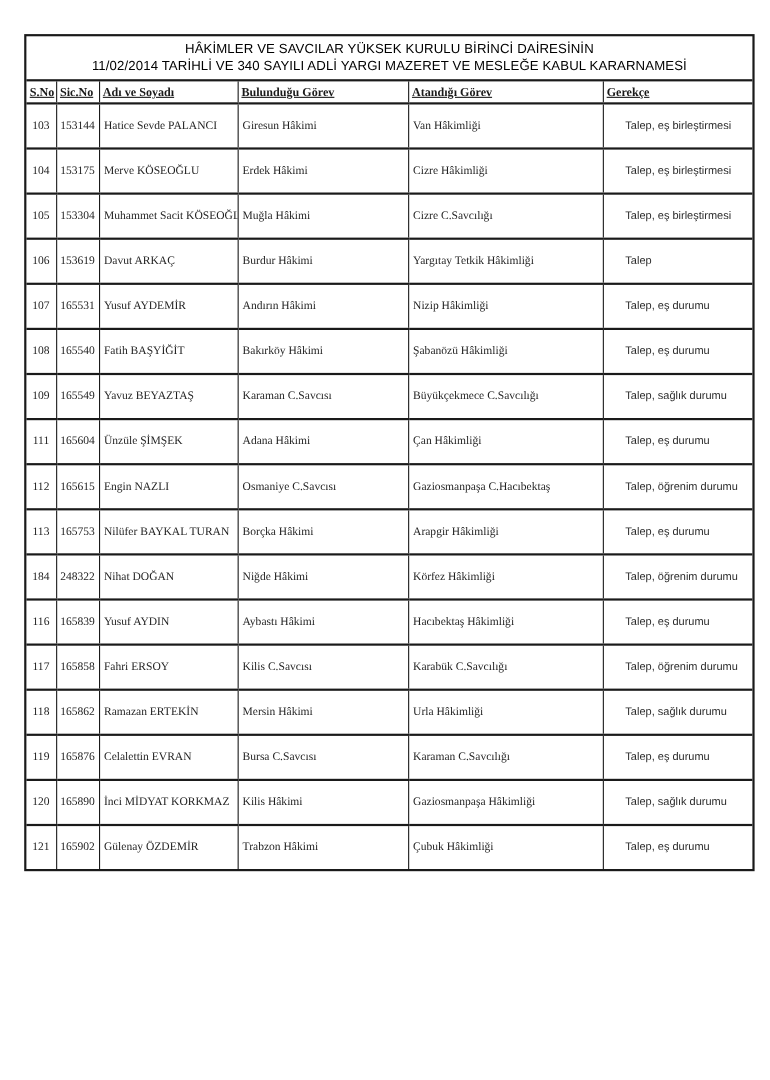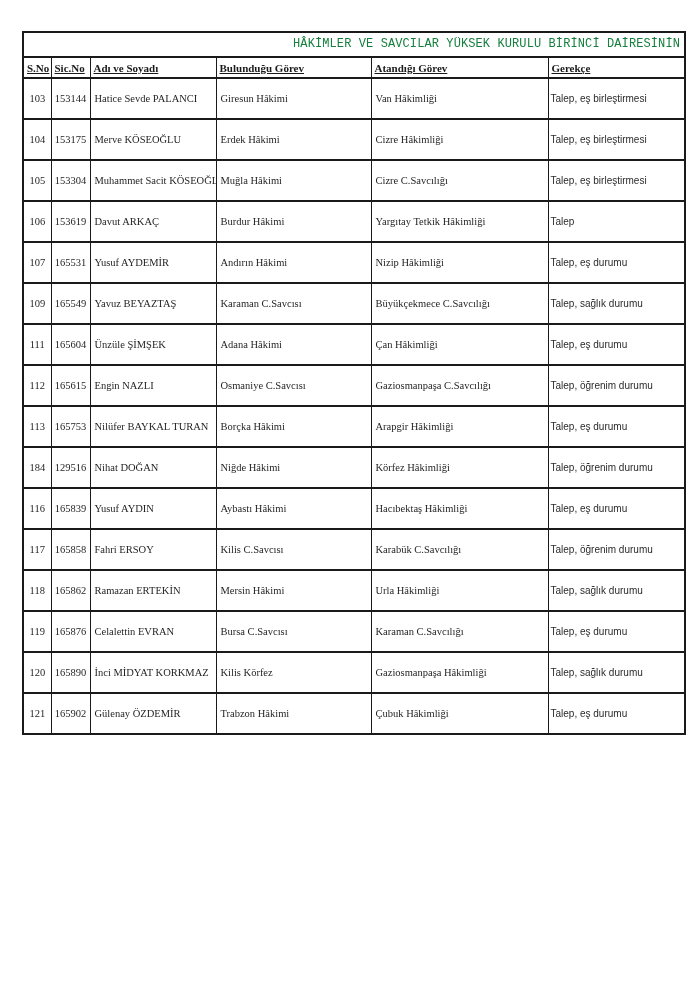--- a/index.html
+++ b/index.html
@@ -19,26 +19,26 @@
     position: absolute;
     left: 22px;
     top: 31px;
     width: 664px;
     border: 2px solid #1a1a1a;
     box-sizing: border-box;
     background: #ffffff;
   }
   .title-box {
     border-bottom: 2px solid #1a1a1a;
-    text-align: right;
+    text-align: center;
     padding: 3px 4px 4px 4px;
-    font-family: Liberation Mono, monospace;
+    font-family: Liberation Sans, sans-serif;
     font-size: 12px;
     line-height: 16px;
-    color: #15803d;
+    color: #000000;
     letter-spacing: 0.1px;
   }
   table.decree {
     width: 100%;
     border-collapse: collapse;
     table-layout: fixed;
   }
   table.decree th, table.decree td {
     border-left: 1px solid #1a1a1a;
     border-top: 2px solid #1a1a1a;
@@ -69,36 +69,37 @@
   }
   table.decree tbody td.c-sno,
   table.decree tbody td.c-sicno {
     text-align: center;
     padding: 14px 1px;
   }
   table.decree tbody td.c-reason {
     font-family: "Liberation Sans", sans-serif;
     font-size: 10px;
     color: #2b2b2b;
-    padding-left: 2px;
+    padding-left: 20px;
   }
   col.w-sno   { width: 27px; }
   col.w-sicno { width: 39px; }
   col.w-name  { width: 126px; }
   col.w-cur   { width: 155px; }
   col.w-asg   { width: 177px; }
   col.w-rsn   { width: 136px; }
 </style>
 </head>
 <body>
 
 <div class="page">
   <div class="doc-table">
     <div class="title-box">
       <div>HÂKİMLER VE SAVCILAR YÜKSEK KURULU BİRİNCİ DAİRESİNİN</div>
+      <div>11/02/2014 TARİHLİ VE 340 SAYILI ADLİ YARGI MAZERET VE MESLEĞE KABUL KARARNAMESİ</div>
     </div>
     <table class="decree">
       <colgroup>
         <col class="w-sno">
           <col class="w-sicno">
           <col class="w-name">
         <col class="w-cur">
           <col class="w-asg">
           <col class="w-rsn">
       </colgroup>
@@ -147,54 +148,62 @@
           </tr>
           <tr>
             <td class="c-sno">107</td>
             <td class="c-sicno">165531</td>
             <td class="c-name">Yusuf AYDEMİR</td>
             <td class="c-cur">Andırın Hâkimi</td>
             <td class="c-asg">Nizip Hâkimliği</td>
             <td class="c-reason">Talep, eş durumu</td>
           </tr>
           <tr>
+            <td class="c-sno">108</td>
+            <td class="c-sicno">165540</td>
+            <td class="c-name">Fatih BAŞYİĞİT</td>
+            <td class="c-cur">Bakırköy Hâkimi</td>
+            <td class="c-asg">Şabanözü Hâkimliği</td>
+            <td class="c-reason">Talep, eş durumu</td>
+          </tr>
+          <tr>
             <td class="c-sno">109</td>
             <td class="c-sicno">165549</td>
             <td class="c-name">Yavuz BEYAZTAŞ</td>
             <td class="c-cur">Karaman C.Savcısı</td>
             <td class="c-asg">Büyükçekmece C.Savcılığı</td>
             <td class="c-reason">Talep, sağlık durumu</td>
           </tr>
           <tr>
             <td class="c-sno">111</td>
             <td class="c-sicno">165604</td>
             <td class="c-name">Ünzüle ŞİMŞEK</td>
             <td class="c-cur">Adana Hâkimi</td>
             <td class="c-asg">Çan Hâkimliği</td>
             <td class="c-reason">Talep, eş durumu</td>
           </tr>
           <tr>
             <td class="c-sno">112</td>
             <td class="c-sicno">165615</td>
             <td class="c-name">Engin NAZLI</td>
             <td class="c-cur">Osmaniye C.Savcısı</td>
-            <td class="c-asg">Gaziosmanpaşa C.Savcılığı</td>
+            <td class="c-asg">Gaziosmanpaşa C.Hacıbektaş</td>
             <td class="c-reason">Talep, öğrenim durumu</td>
           </tr>
           <tr>
             <td class="c-sno">113</td>
             <td class="c-sicno">165753</td>
             <td class="c-name">Nilüfer BAYKAL TURAN</td>
             <td class="c-cur">Borçka Hâkimi</td>
             <td class="c-asg">Arapgir Hâkimliği</td>
             <td class="c-reason">Talep, eş durumu</td>
           </tr>
           <tr>
             <td class="c-sno">184</td>
-            <td class="c-sicno">129516</td>
+            <td class="c-sicno">248322</td>
             <td class="c-name">Nihat DOĞAN</td>
             <td class="c-cur">Niğde Hâkimi</td>
             <td class="c-asg">Körfez Hâkimliği</td>
             <td class="c-reason">Talep, öğrenim durumu</td>
           </tr>
           <tr>
             <td class="c-sno">116</td>
             <td class="c-sicno">165839</td>
             <td class="c-name">Yusuf AYDIN</td>
             <td class="c-cur">Aybastı Hâkimi</td>
@@ -222,21 +231,21 @@
             <td class="c-sicno">165876</td>
             <td class="c-name">Celalettin EVRAN</td>
             <td class="c-cur">Bursa C.Savcısı</td>
             <td class="c-asg">Karaman C.Savcılığı</td>
             <td class="c-reason">Talep, eş durumu</td>
           </tr>
           <tr>
             <td class="c-sno">120</td>
             <td class="c-sicno">165890</td>
             <td class="c-name">İnci MİDYAT KORKMAZ</td>
-            <td class="c-cur">Kilis Körfez</td>
+            <td class="c-cur">Kilis Hâkimi</td>
             <td class="c-asg">Gaziosmanpaşa Hâkimliği</td>
             <td class="c-reason">Talep, sağlık durumu</td>
           </tr>
           <tr>
             <td class="c-sno">121</td>
             <td class="c-sicno">165902</td>
             <td class="c-name">Gülenay ÖZDEMİR</td>
             <td class="c-cur">Trabzon Hâkimi</td>
             <td class="c-asg">Çubuk Hâkimliği</td>
             <td class="c-reason">Talep, eş durumu</td>

